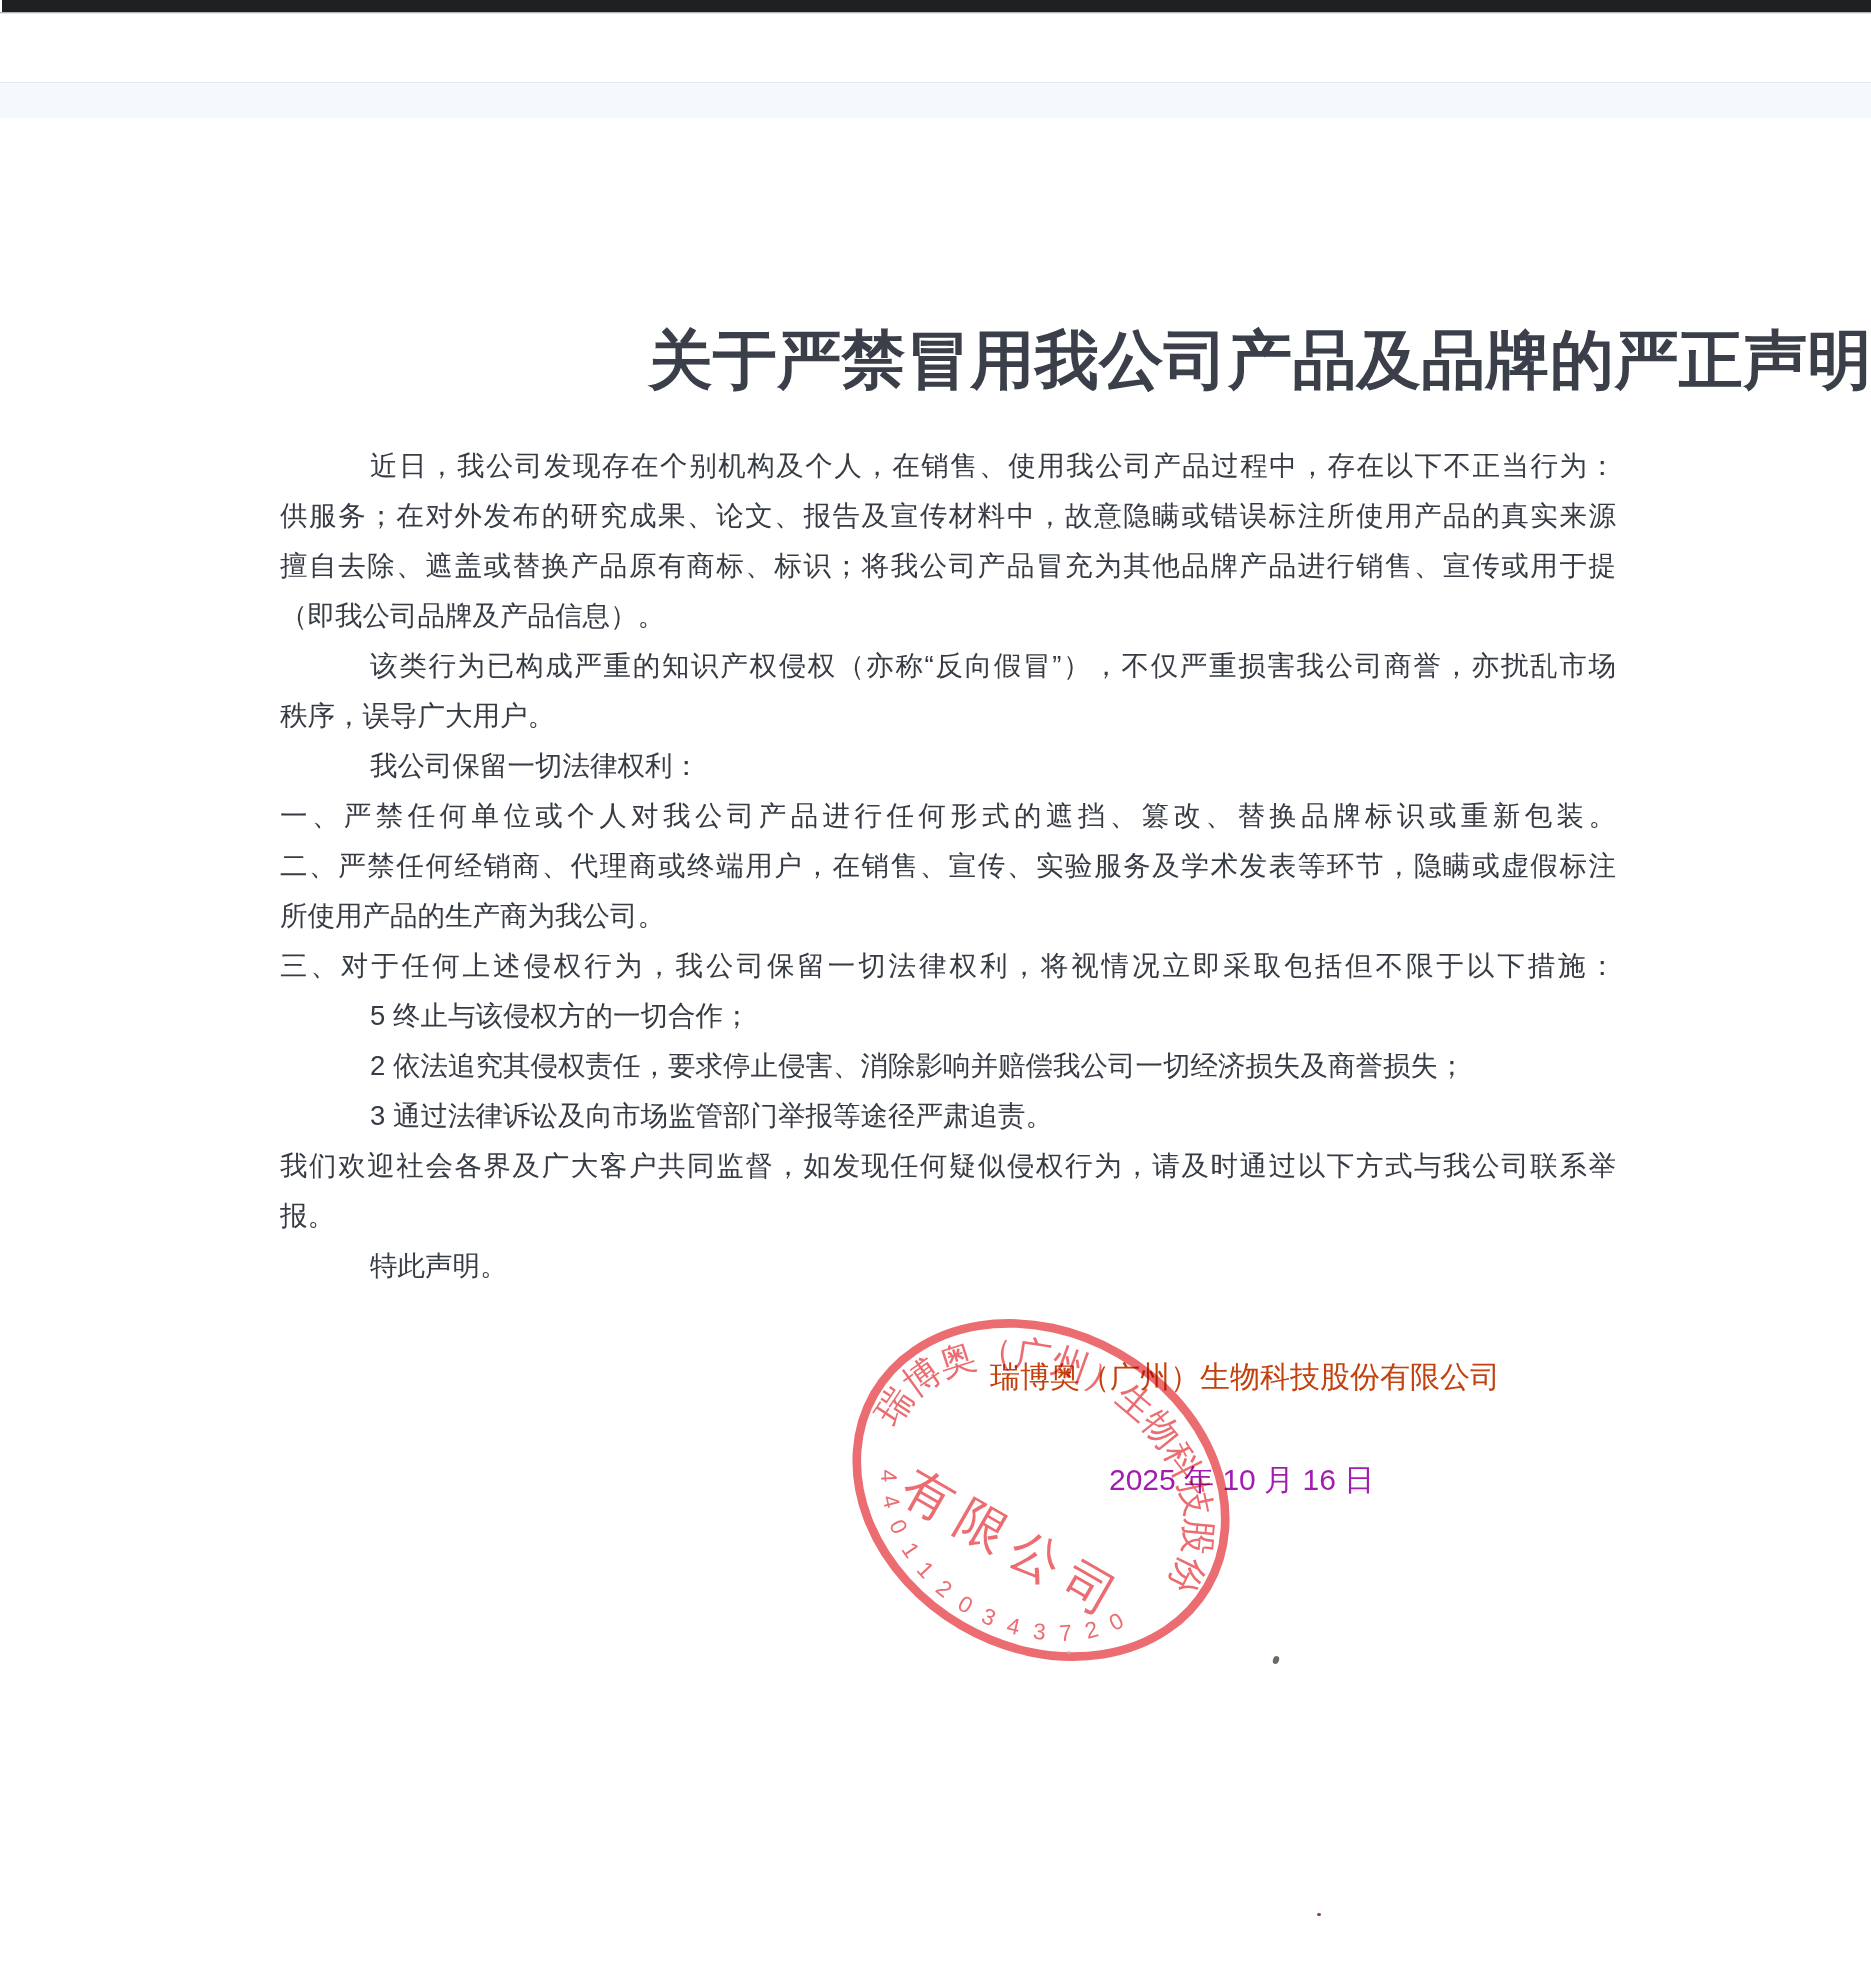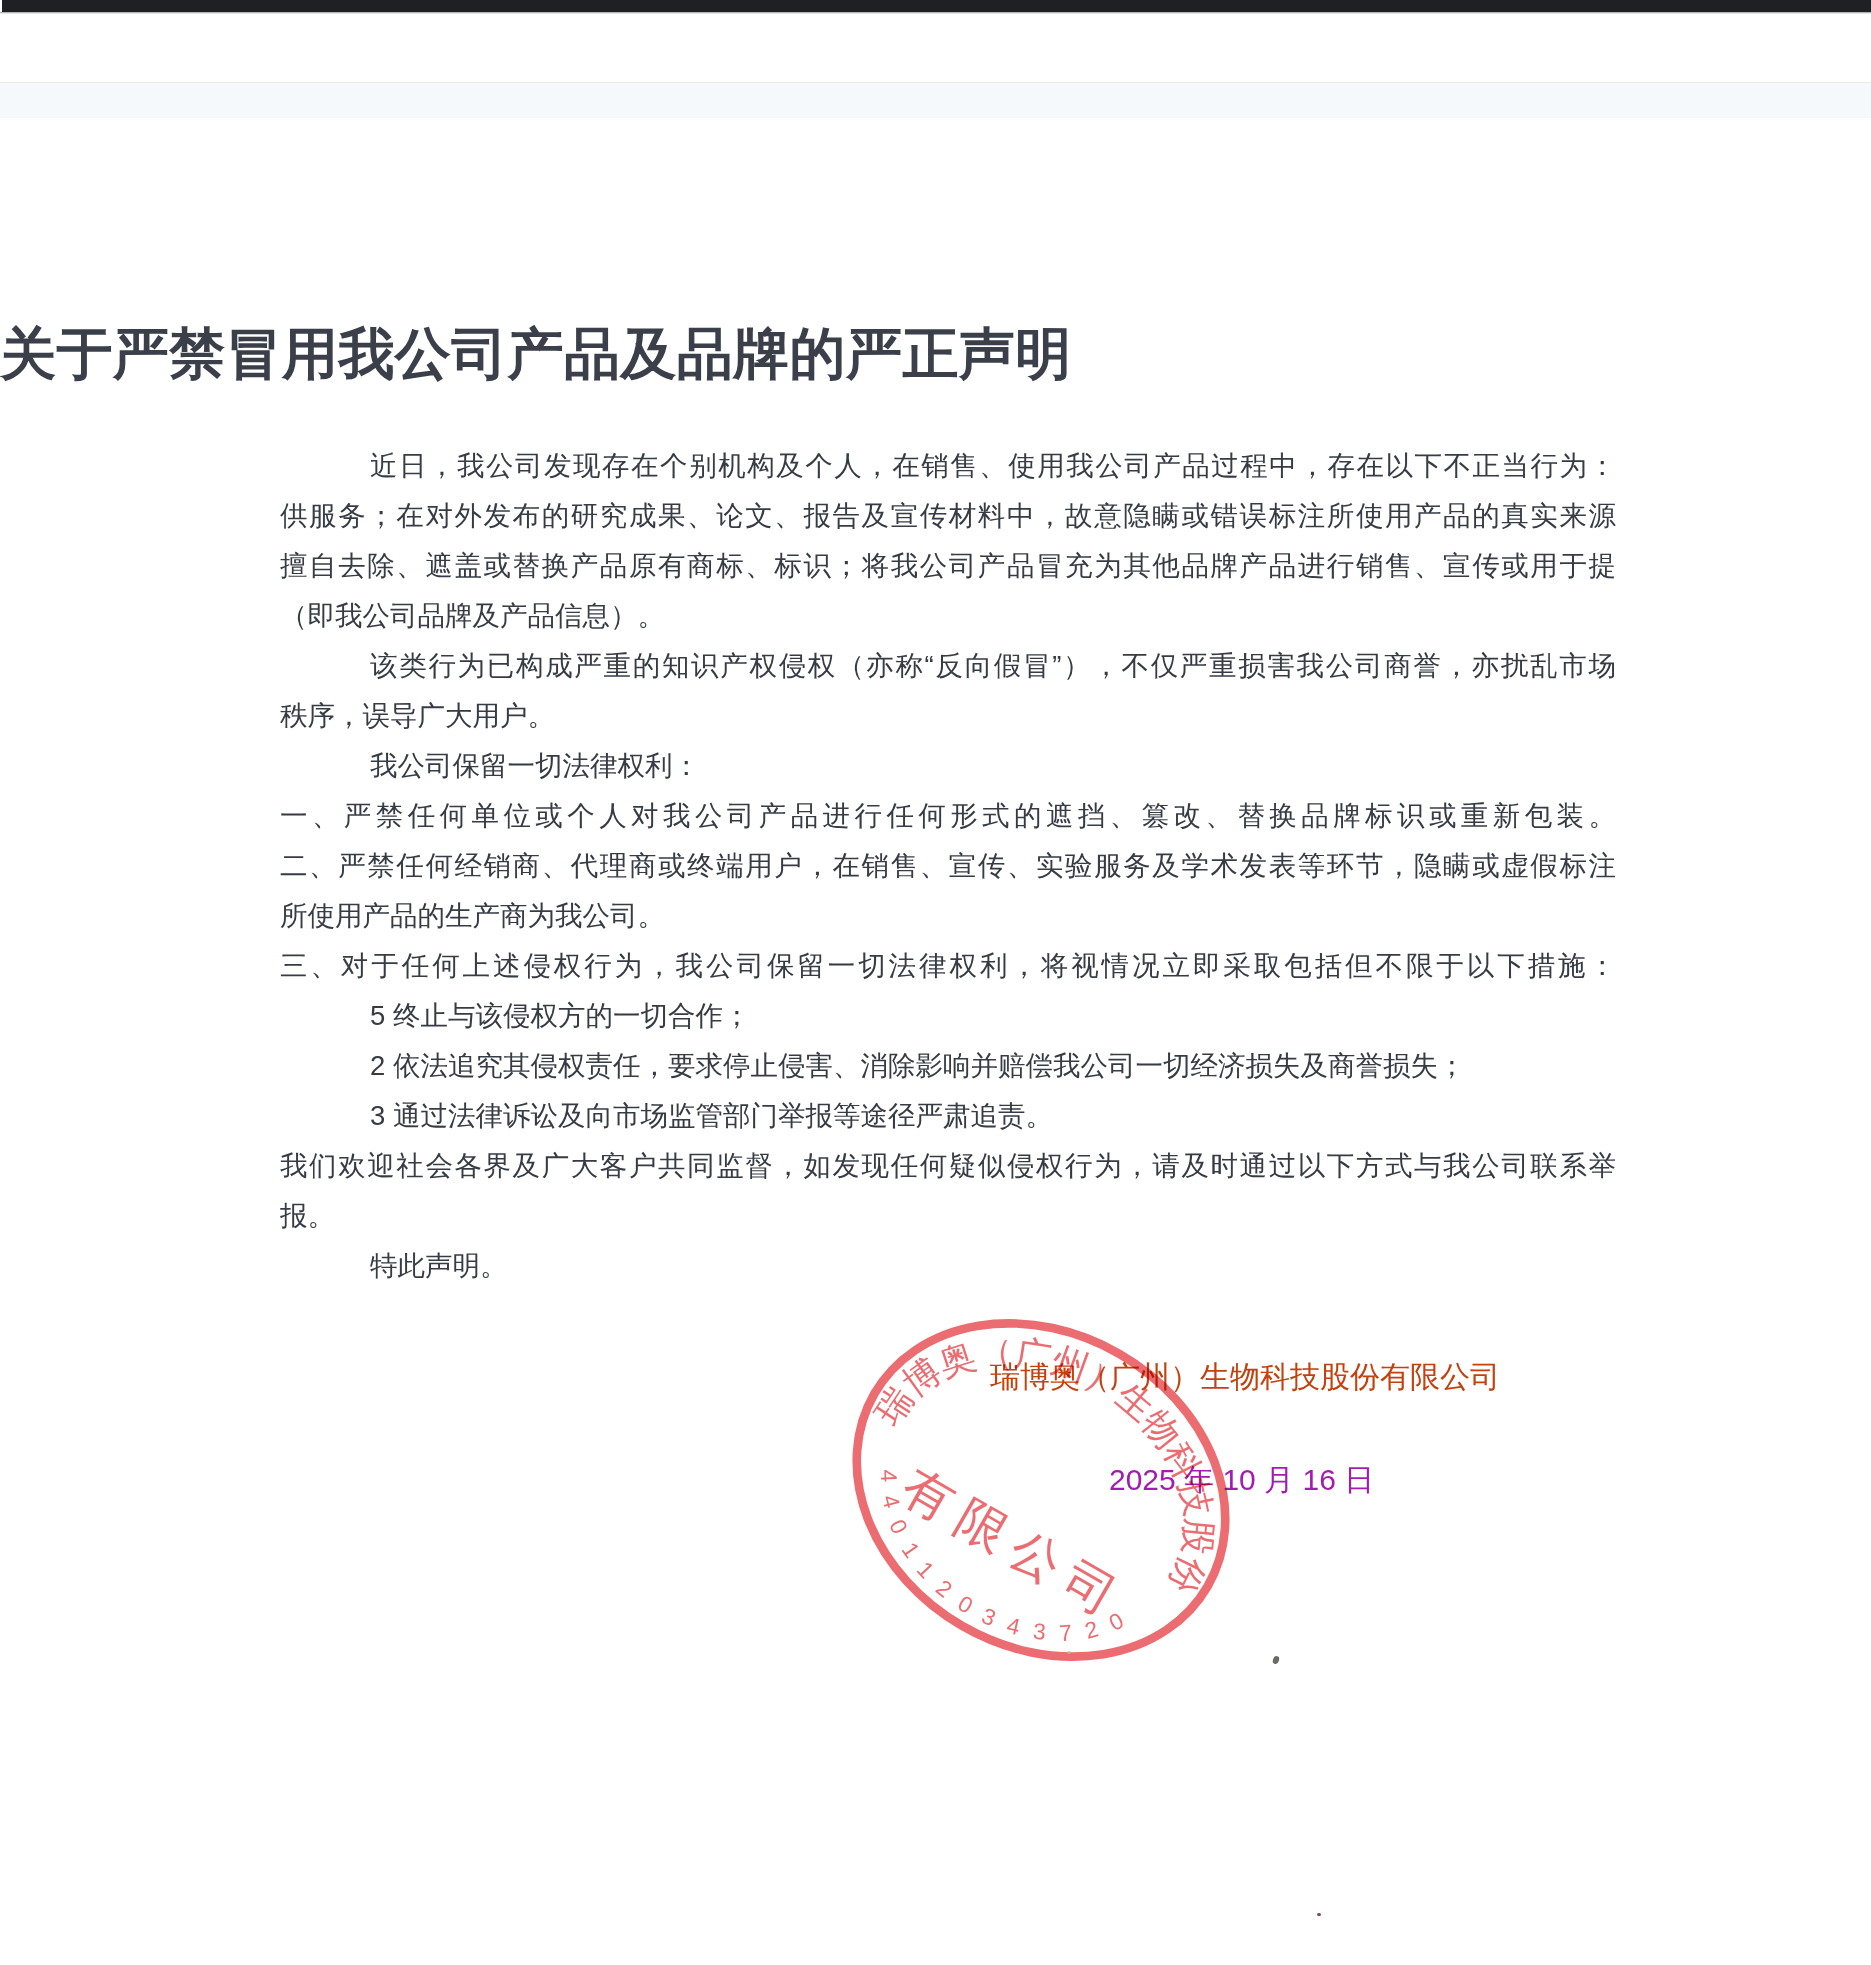--- a/index.html
+++ b/index.html
@@ -28,22 +28,22 @@
     background:rgba(214,228,238,0.22);
   }
   .speck{position:absolute;border-radius:50%;}
   .speck.s1{left:1273px;top:1656px;width:5.5px;height:7.9px;background:#686c63;transform:rotate(18deg);}
   .speck.s2{left:1317px;top:1913px;width:3.5px;height:3.1px;background:#7c4b44;}
   .speck.s3{left:1067px;top:1651px;width:4.3px;height:2.8px;background:#b9beb4;opacity:.7;}
 
   
   .title{
     position:absolute;left:0;top:317px;width:100%;
-    text-align:left;
-    font-size:56px;font-weight:600;
+    text-align:right;
+    font-size:64px;font-weight:600;
     color:#3a3f49;
     letter-spacing:0.4px;
   }
 
   
   .body-text{
     position:absolute;left:280px;top:441px;width:1336px;
     color:#363b44;
   }
   .bline{

